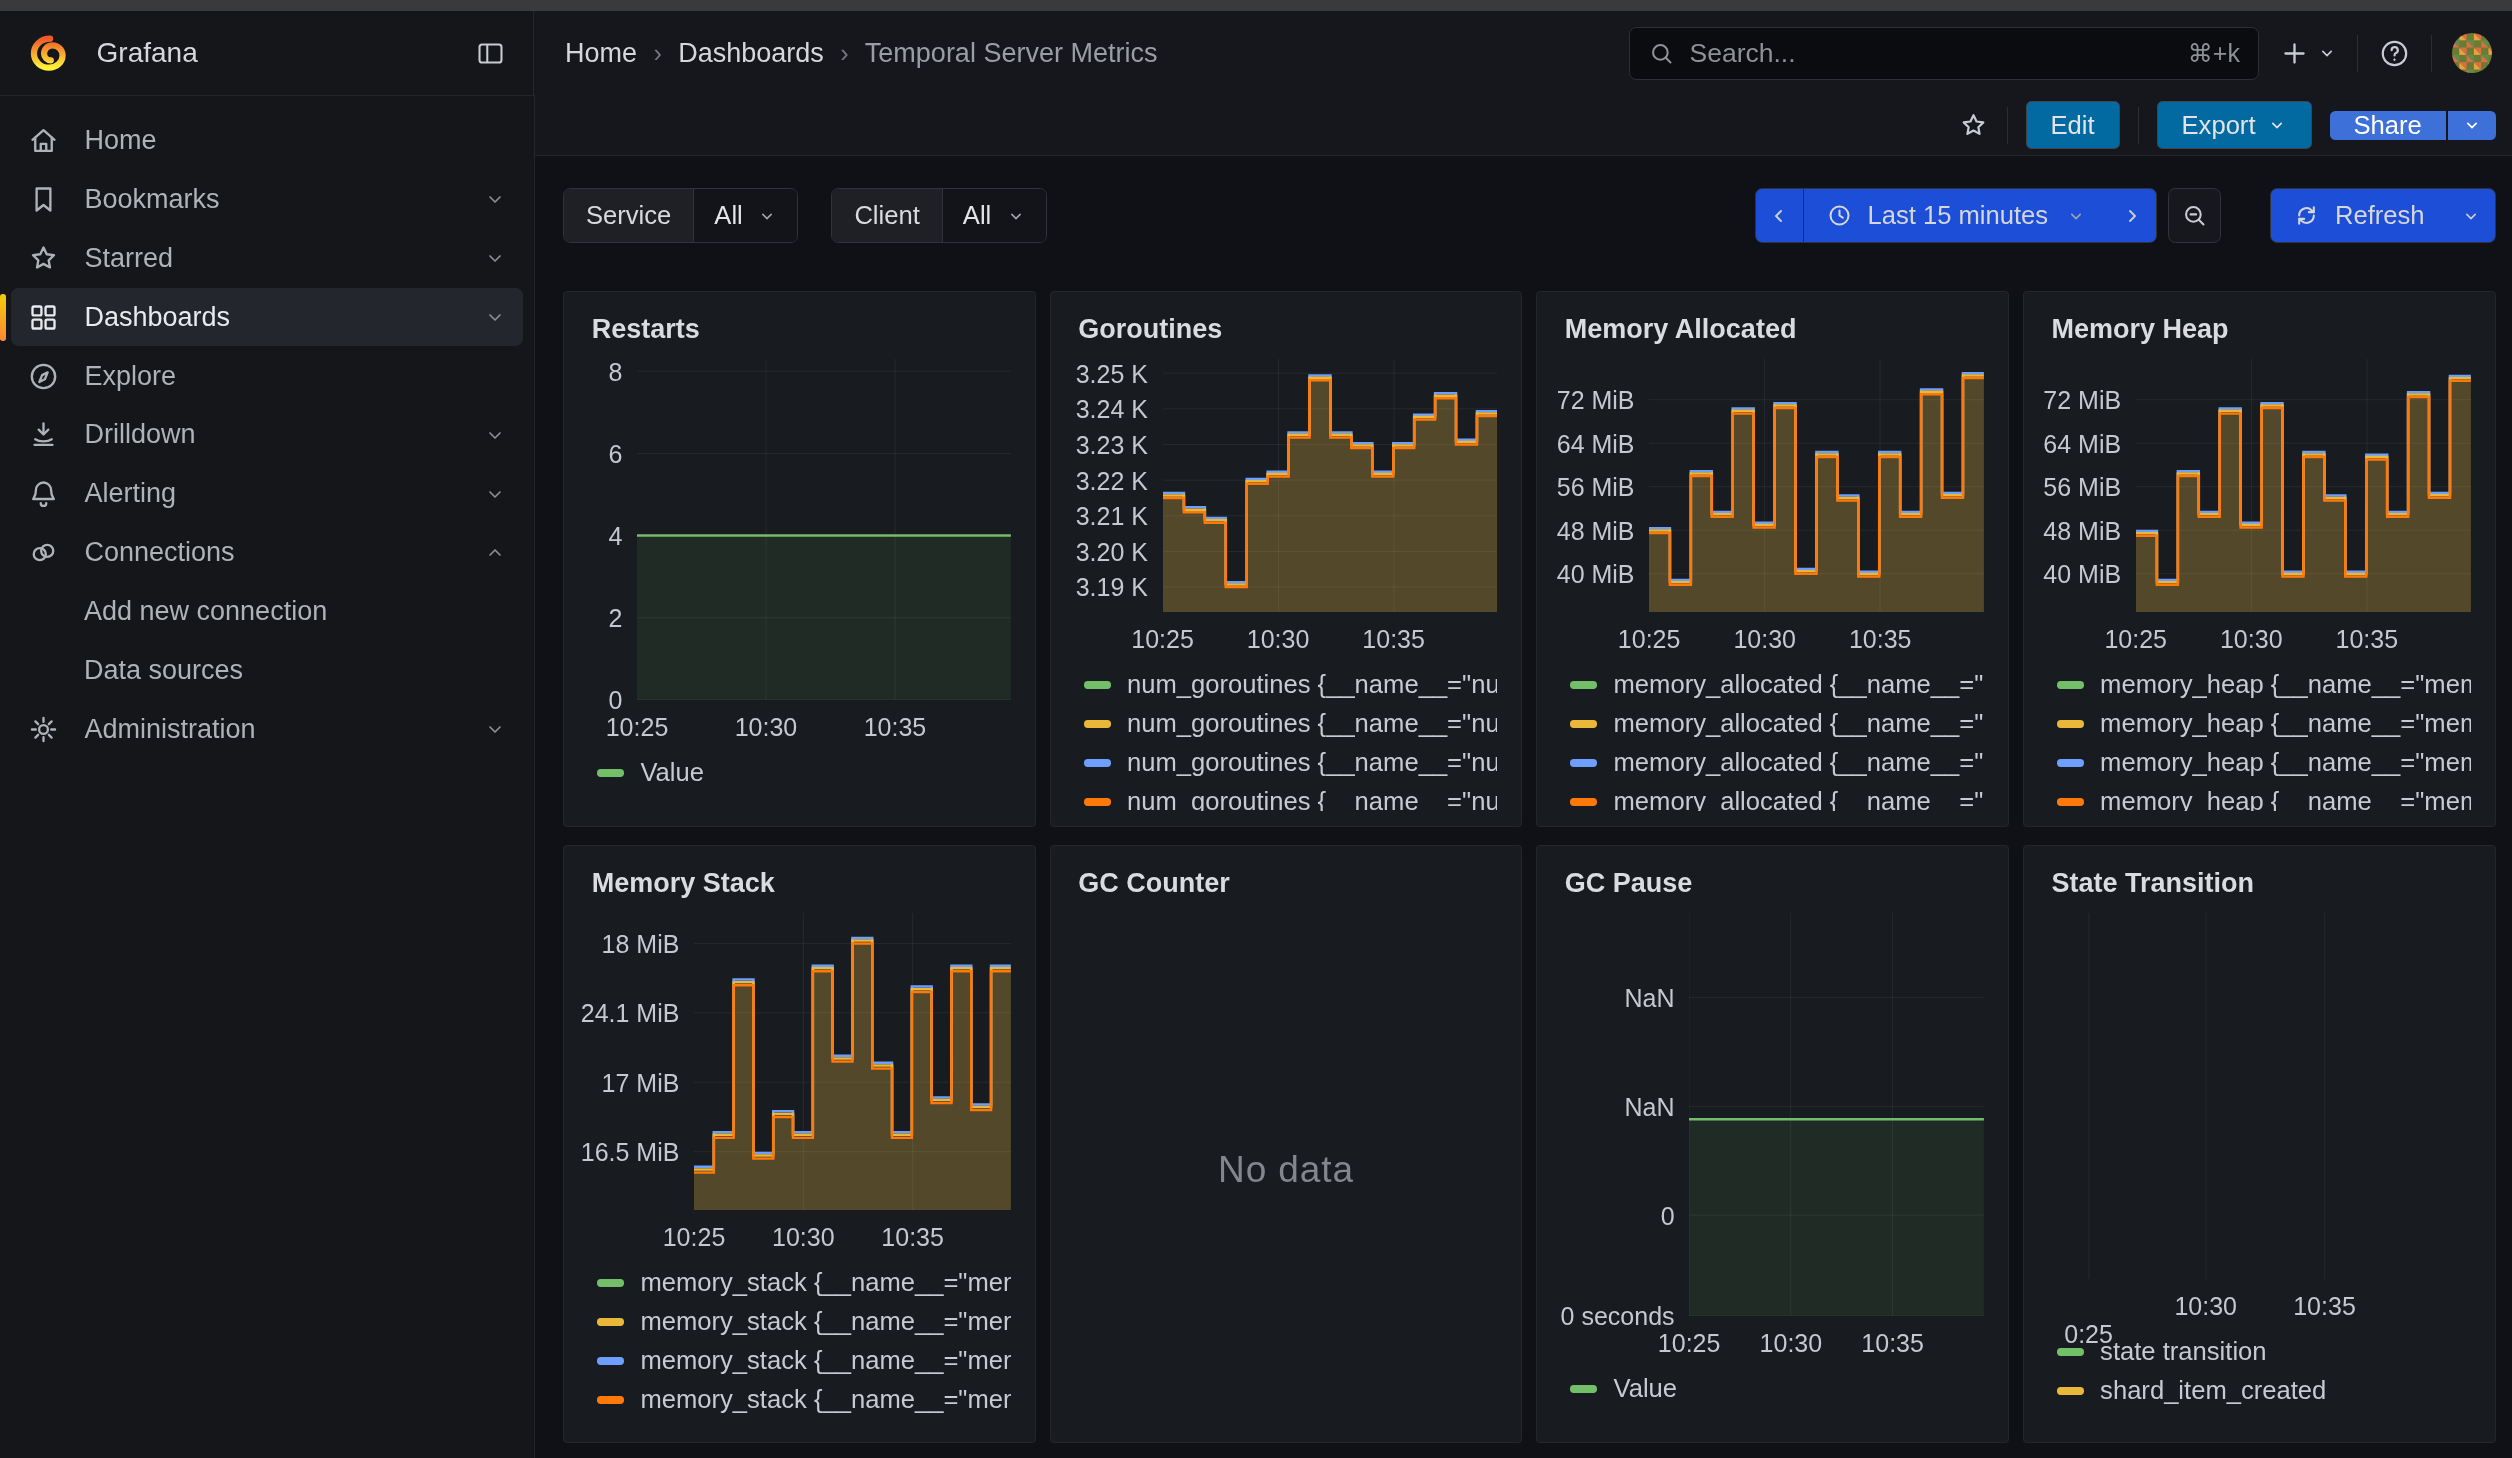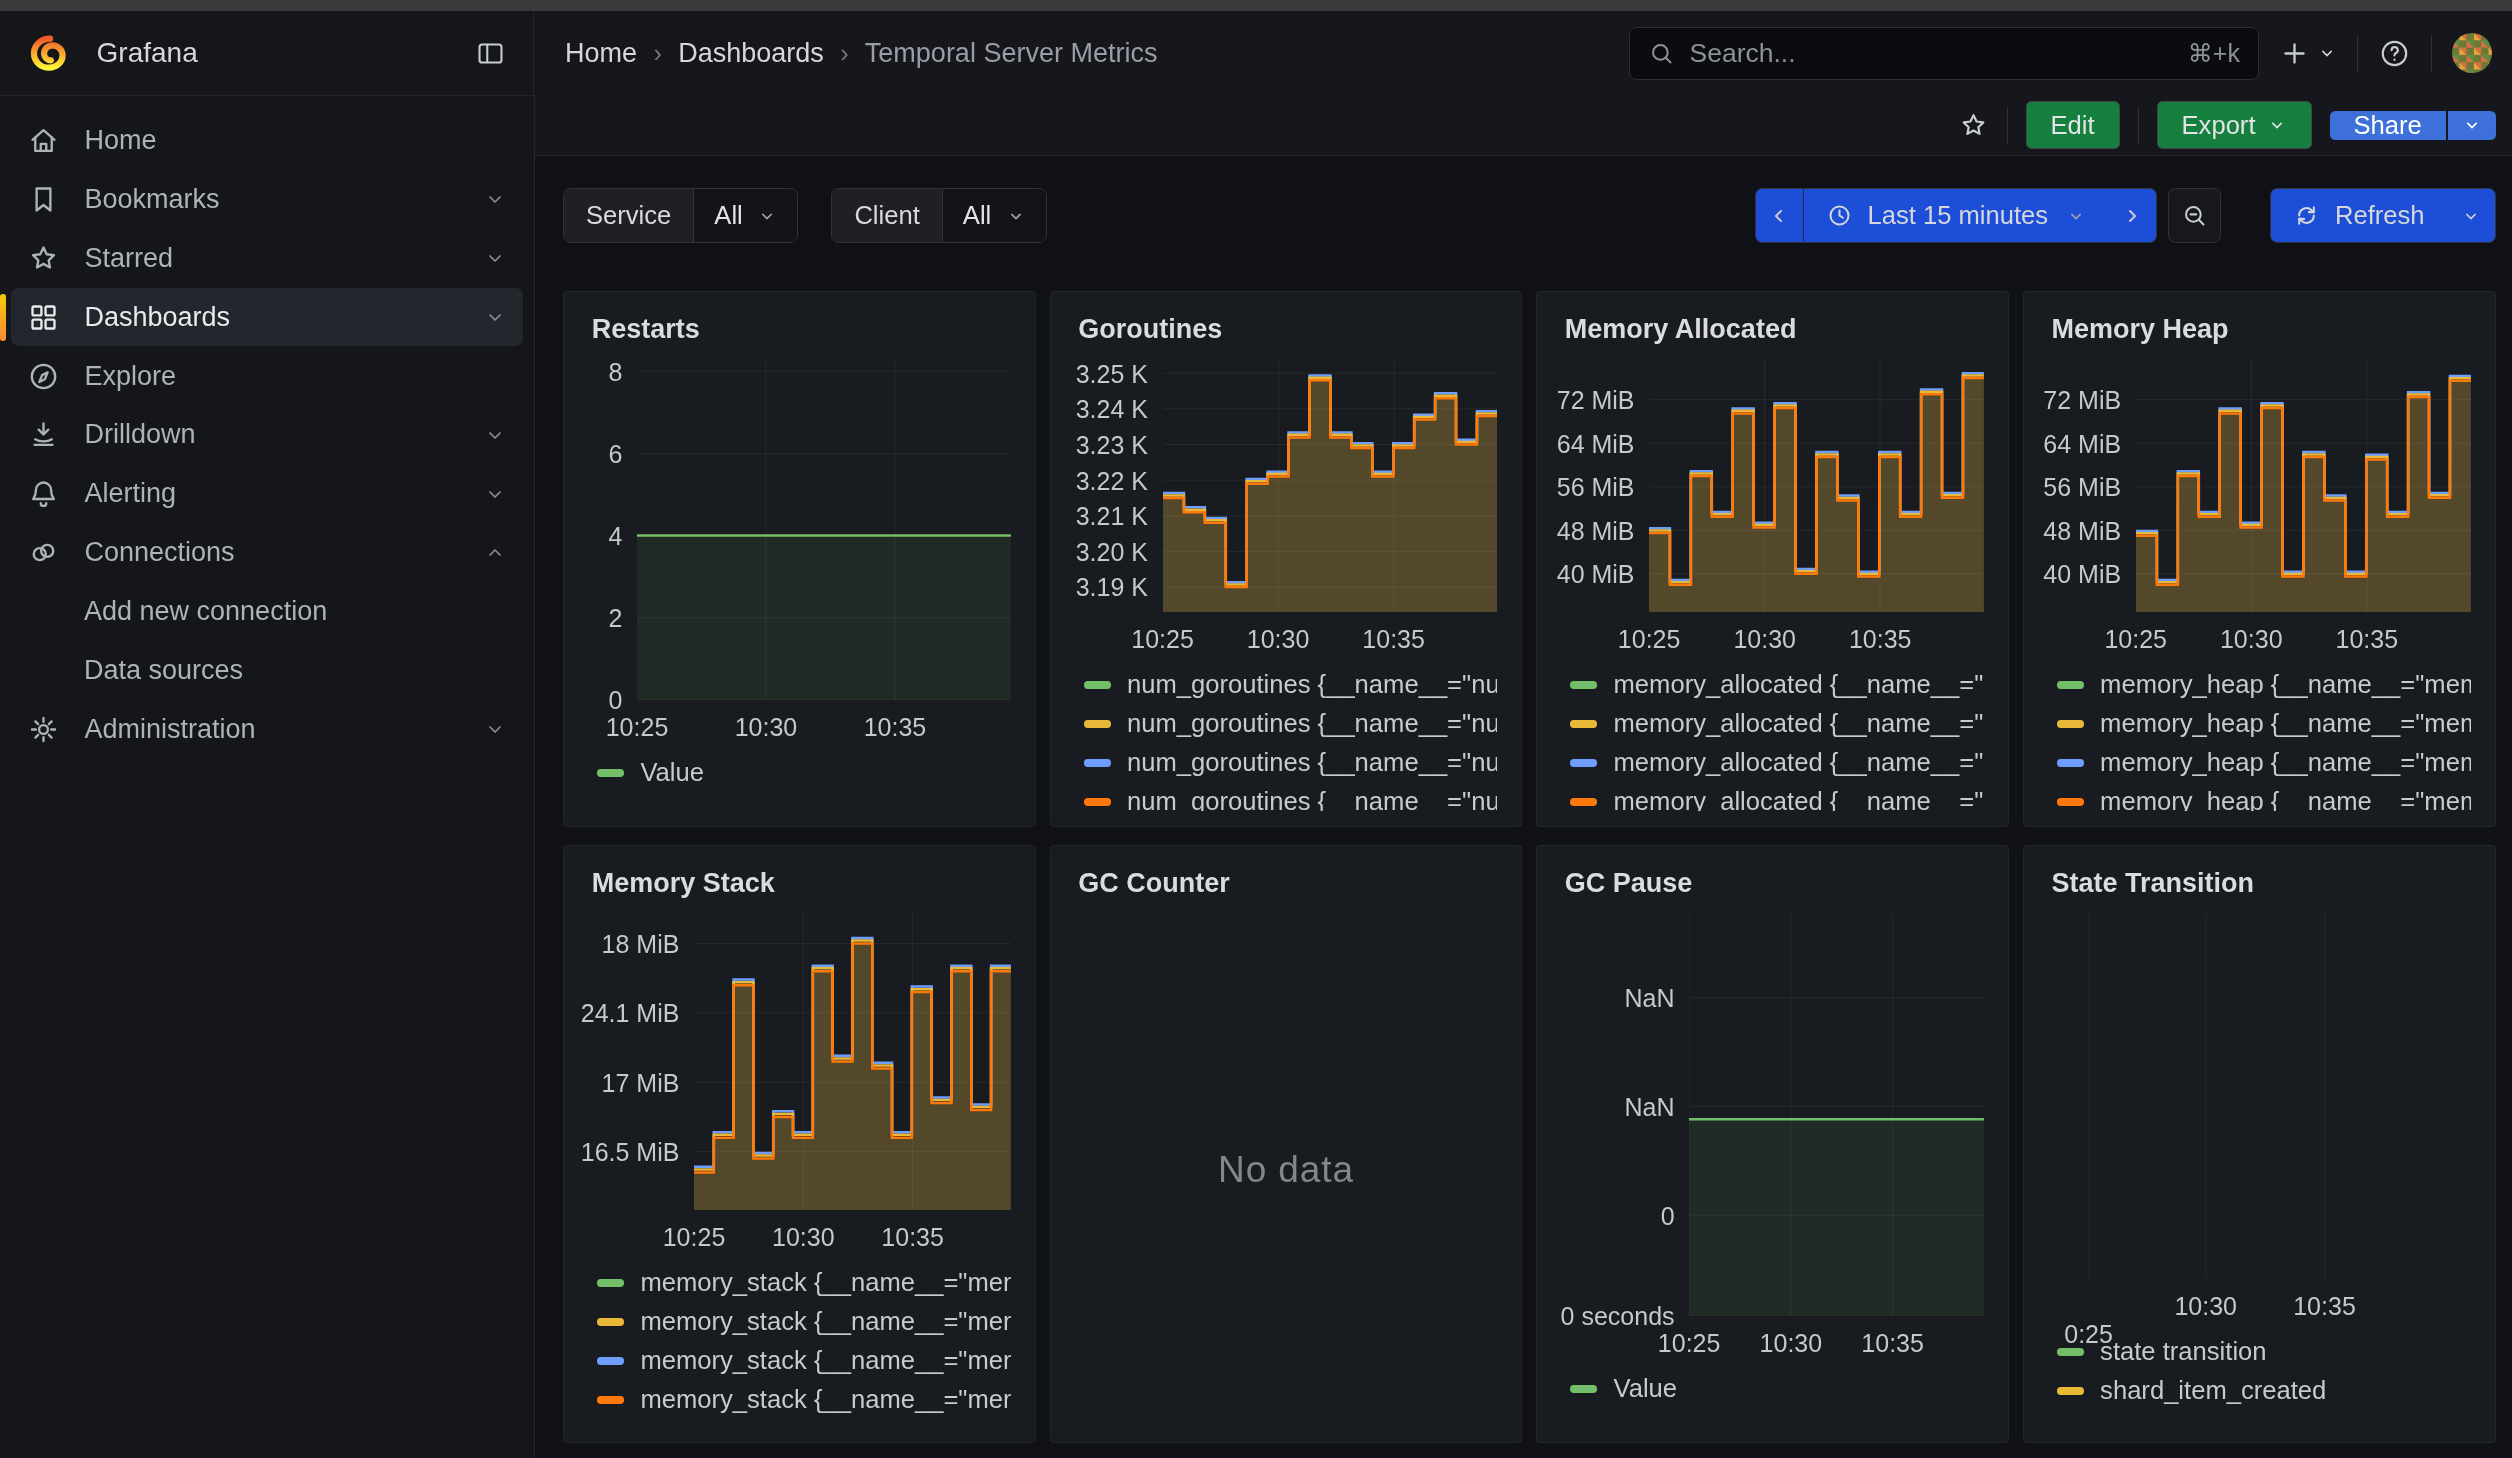--- a/index.html
+++ b/index.html
@@ -41,21 +41,21 @@
   .side-item.child{padding-left:73px}
   .side-item.active{background:#24262D;color:#E9EAEE}
   .side-item.active .sicon{color:#E9EAEE}
   .side-item.active::before{content:"";position:absolute;left:-11px;top:5.5px;bottom:5.5px;width:5.5px;border-radius:2.7px;background:linear-gradient(#F2CC0C,#FF8833)}
   .side-item .chev{margin-left:auto;color:#8B8E95}
 
   
   .toolbar{position:absolute;left:535px;right:0;top:95px;height:61px;background:#16171C;border-bottom:0.9px solid #25262C;display:flex;align-items:center;justify-content:flex-end;gap:18px;padding:0 16.4px;box-sizing:border-box;z-index:3}
   .toolbar .star{color:#C9CCD2}
   .btn{height:48px;border-radius:5.5px;display:flex;align-items:center;gap:11px;font-size:25.6px;font-weight:500;border:none;cursor:pointer;font-family:inherit}
-  .btn.dark{background:#15803d;border:0.9px solid #42444B;color:#E3E4E8;padding:12px 24px}
+  .btn.dark{background:#0369a1;border:0.9px solid #42444B;color:#E3E4E8;padding:12px 24px}
   .share{display:flex;align-items:stretch}
   .share .main{background:#3D71D9;color:#FFFFFF;padding:0 24px;border-radius:5.5px 0 0 5.5px;display:flex;align-items:center;font-size:25.6px;font-weight:500;border:none;cursor:pointer;font-family:inherit}
   .share .caret{background:#3D71D9;width:48px;border-radius:0 5.5px 5.5px 0;margin-left:1.8px;display:flex;align-items:center;justify-content:center;color:#fff;border:none;cursor:pointer}
 
   
   .controls{position:absolute;left:535px;right:0;top:188px;height:55px;display:flex;align-items:center;padding:0 16.4px 0 28px;box-sizing:border-box;z-index:2}
   .var-group{display:flex;height:55px;border:0.9px solid #31333A;border-radius:7.3px;overflow:hidden;margin-right:33px;box-sizing:border-box;cursor:pointer}
   .var-label{background:#1E2026;display:flex;align-items:center;padding:16px 22px;font-size:25.6px;color:#D9DADE;font-weight:500}
   .var-value{background:#131419;display:flex;align-items:center;gap:14.6px;padding:0 20px;font-size:25.6px;font-weight:500;color:#E3E4E8;border-left:0.9px solid #31333A}
   .var-value .chev{color:#9EA1A8}

